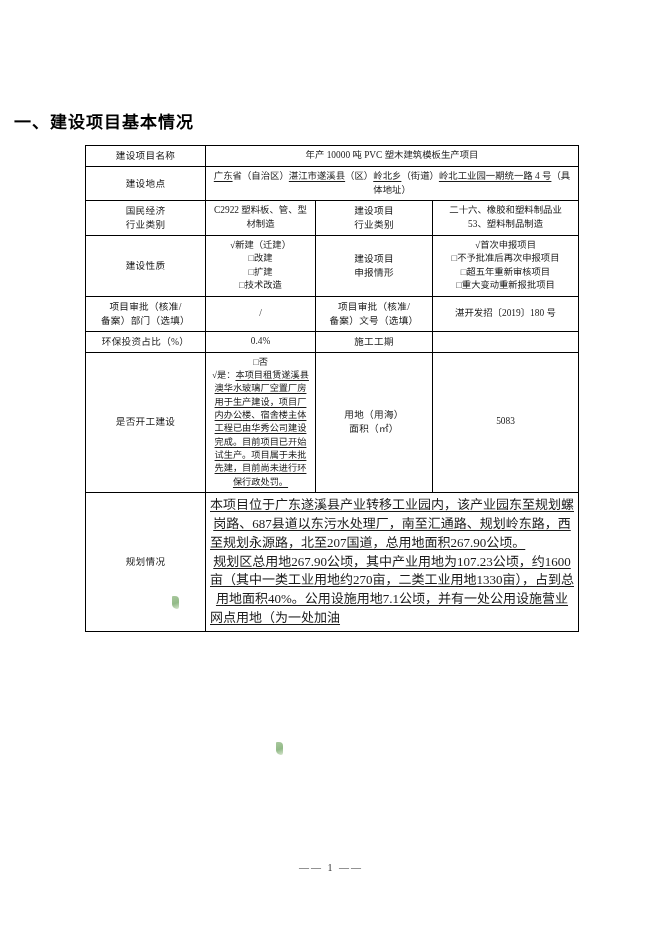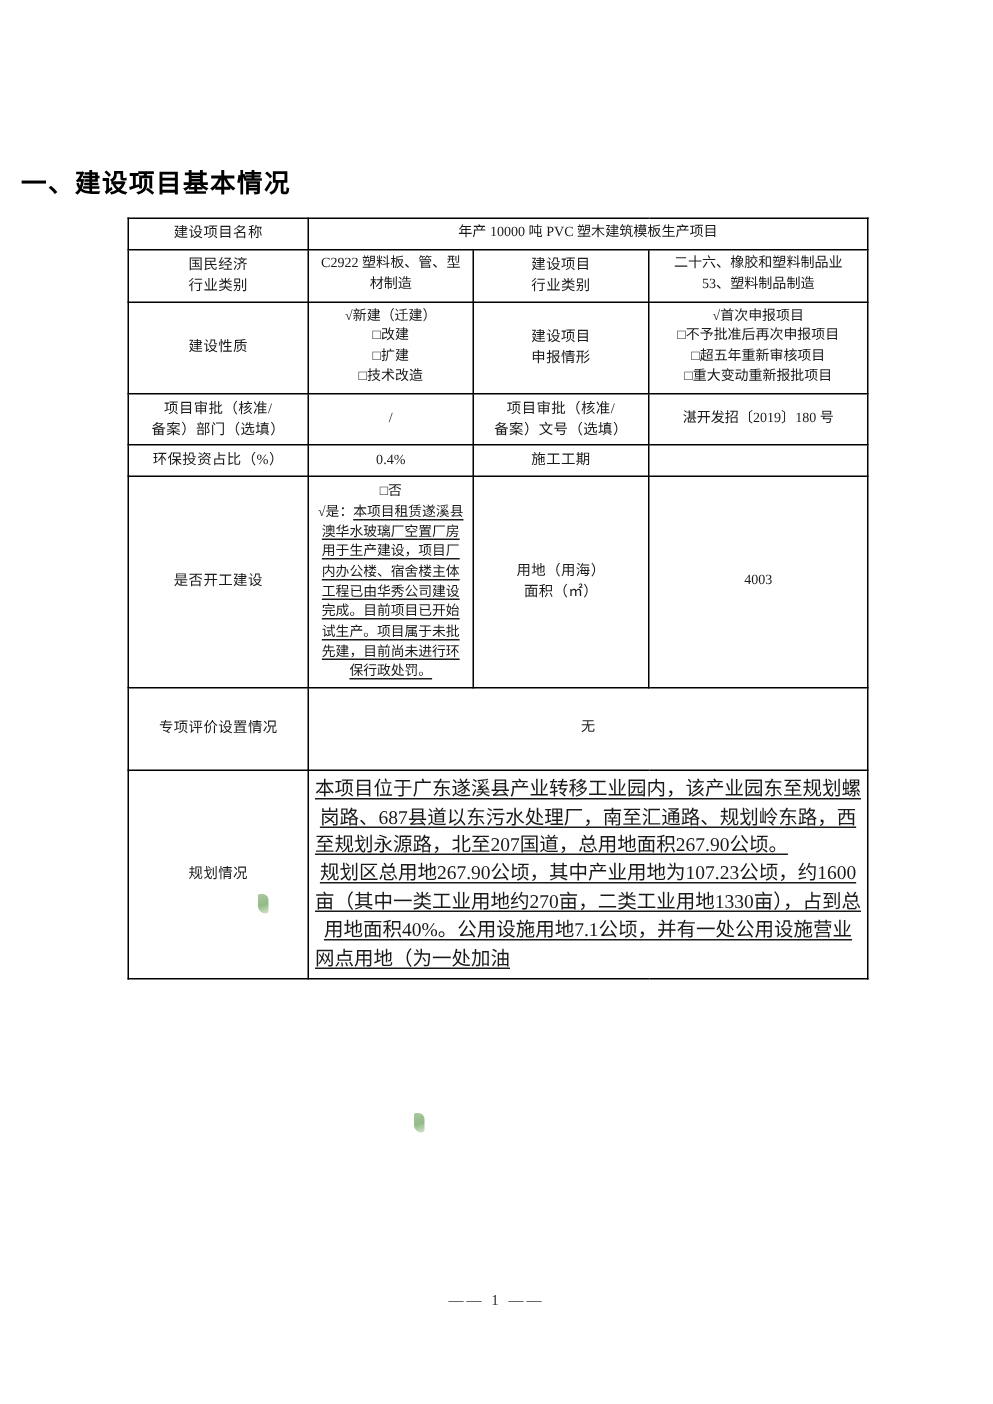--- a/index.html
+++ b/index.html
@@ -141,20 +141,26 @@
     </colgroup>
     <tbody>
 
       <tr>
         <td class="label">建设项目名称</td>
         <td class="val" colspan="3">年产 10000 吨 PVC 塑木建筑模板生产项目</td>
       </tr>
 
 
 
+      <tr>
+        <td class="label">建设地点</td>
+        <td class="val" colspan="3">
+          <span class="u">广东</span><span>省（自治区）</span><span class="u">湛江市遂溪县</span><span>（区）</span><span class="u">岭北乡</span><span>（街道）</span><span class="u">岭北工业园一期统一路 4 号</span><span>（具体地址）</span>
+        </td>
+      </tr>
 
 
       <tr>
         <td class="label narrow-cjk">
           <div>国民经济</div>
           <div>行业类别</div>
         </td>
         <td class="val">C2922 塑料板、管、型材制造</td>
         <td class="label narrow-cjk">
           <div>建设项目</div>
@@ -210,27 +216,23 @@
       <tr>
         <td class="label">是否开工建设</td>
         <td class="cell-startup">
           <div class="item"><span>□</span><span>否</span></div>
           <div><span>√</span><span>是：</span><span class="u">本项目租赁遂溪县澳华水玻璃厂空置厂房用于生产建设，项目厂内办公楼、宿舍楼主体工程已由华秀公司建设完成。目前项目已开始试生产。项目属于未批先建，目前尚未进行环保行政处罚。</span></div>
         </td>
         <td class="label narrow-cjk">
           <div>用地（用海）</div>
           <div>面积（㎡）</div>
         </td>
-        <td class="val">4003</td>
-      </tr>
-
-      <tr>
-        <td class="label">专项评价设置情况</td>
-        <td class="val" colspan="3" style="height:48px">无</td>
-      </tr>
+        <td class="val">5083</td>
+      </tr>
+
 
       <tr>
         <td class="label">规划情况</td>
         <td class="just" colspan="3">
           <div class="u">本项目位于广东遂溪县产业转移工业园内，该产业园东至规划螺岗路、687县道以东污水处理厂，南至汇通路、规划岭东路，西至规划永源路，北至207国道，总用地面积267.90公顷。</div>
           <div class="u">规划区总用地267.90公顷，其中产业用地为107.23公顷，约1600亩（其中一类工业用地约270亩，二类工业用地1330亩），占到总用地面积40%。公用设施用地7.1公顷，并有一处公用设施营业网点用地（为一处加油</div>
         </td>
       </tr>
 
     </tbody>

